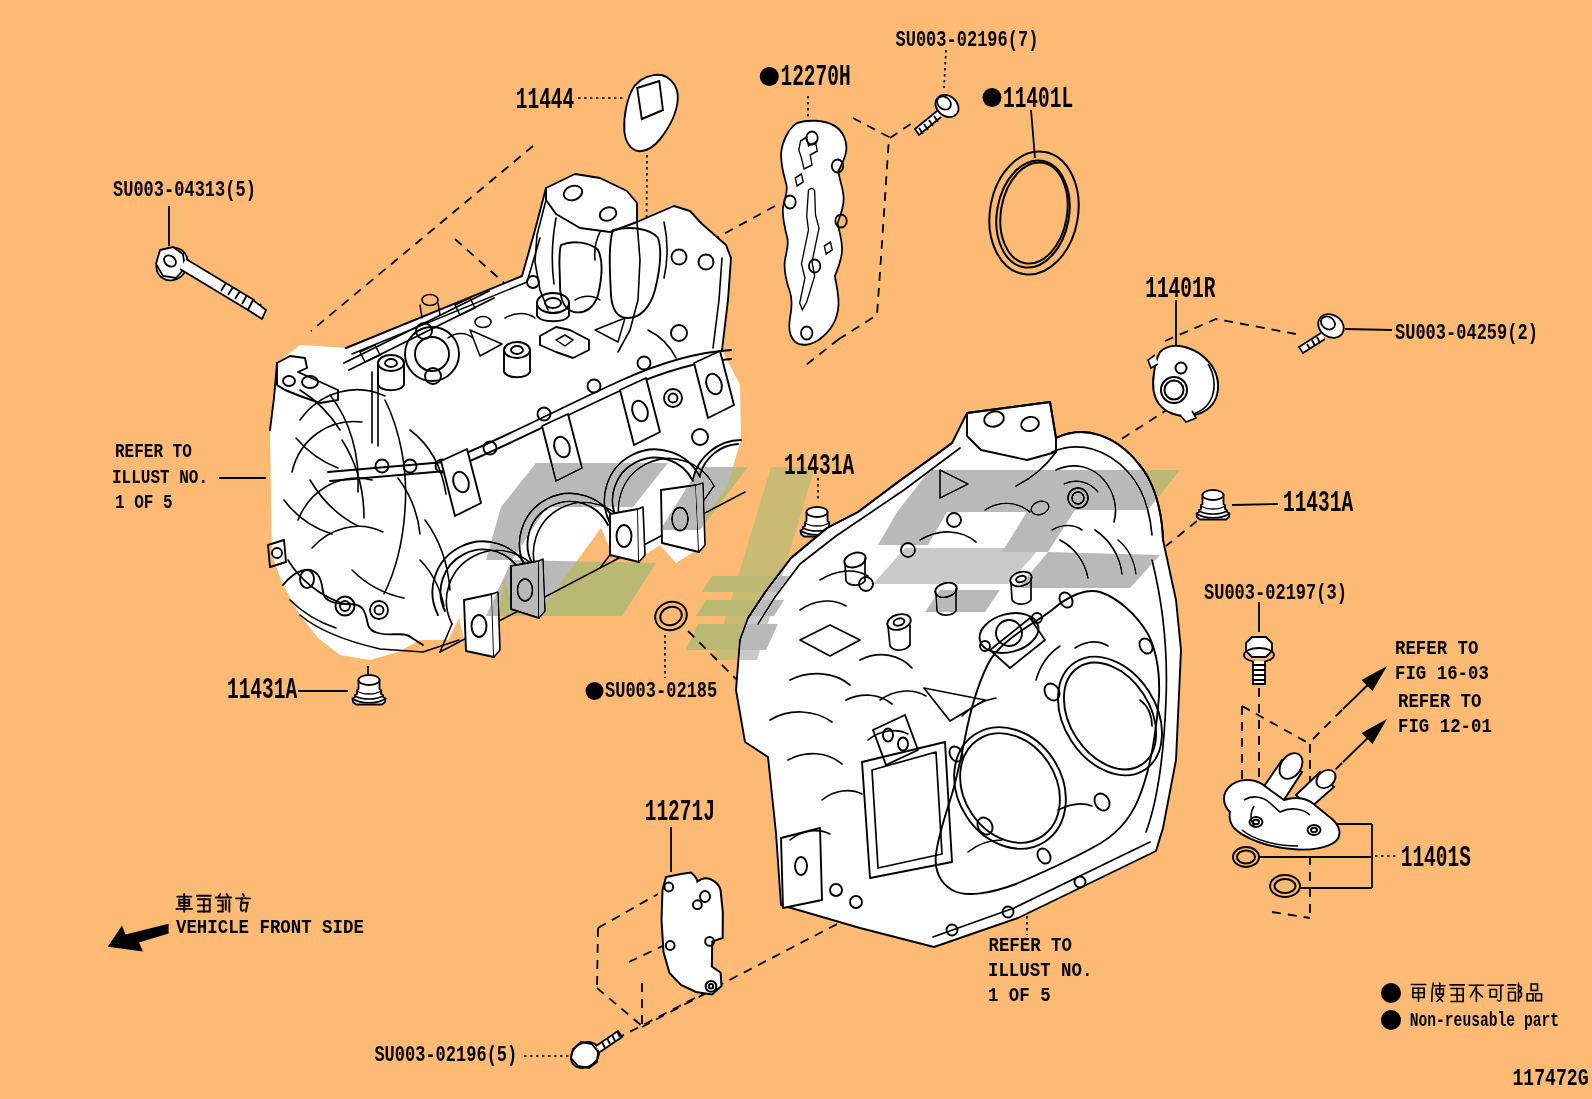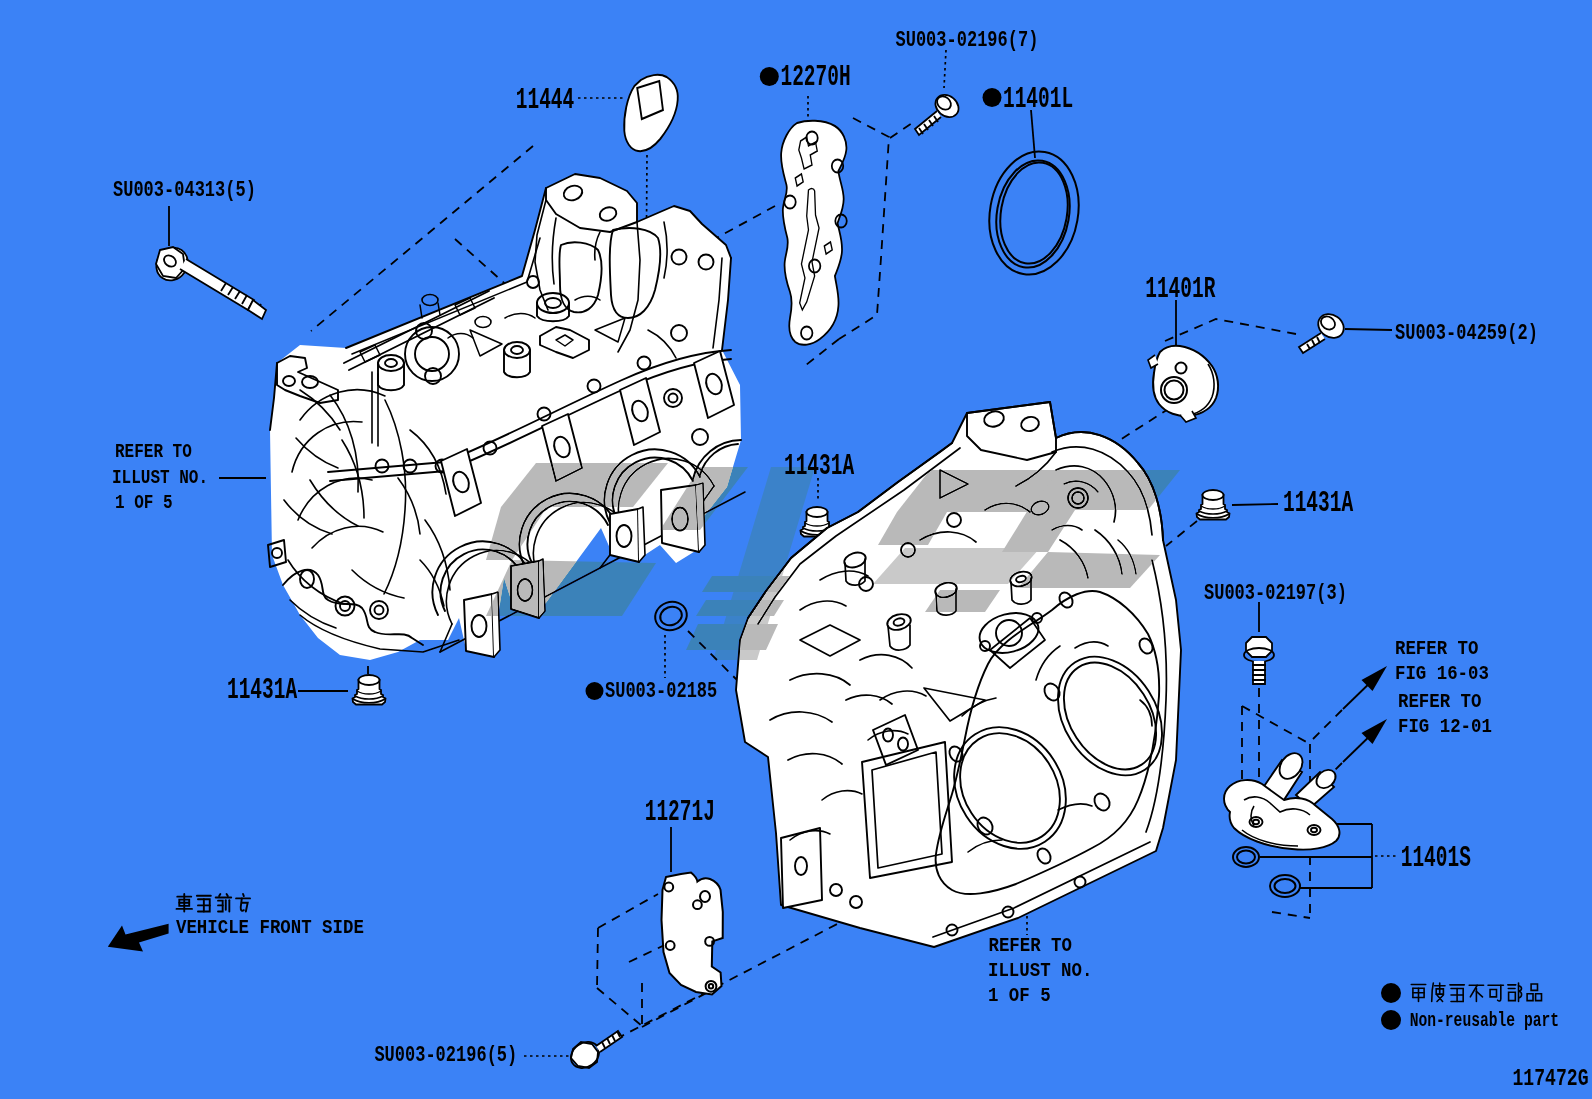--- a/index.html
+++ b/index.html
@@ -1,16 +1,16 @@
 <!DOCTYPE html>
 <html><head>
 <meta charset="utf-8">
 <style>
 html,body{margin:0;padding:0;background:#fff;}
-#page{position:relative;width:1592px;height:1099px;background:#3b82f6;overflow:hidden;}
+#page{position:relative;width:1592px;height:1099px;background:#fdba74;overflow:hidden;}
 svg{position:absolute;top:0;left:0;}
 text{font-family:"Liberation Mono",monospace;fill:#000;}
 .big{font-size:29px;font-weight:bold;}
 .small{font-size:22.5px;font-weight:bold;}
 .ref{font-size:20px;font-weight:bold;}
 </style>
 </head>
 <body>
 <div id="page">
 <svg width="1592" height="1099" viewBox="0 0 1592 1099">

